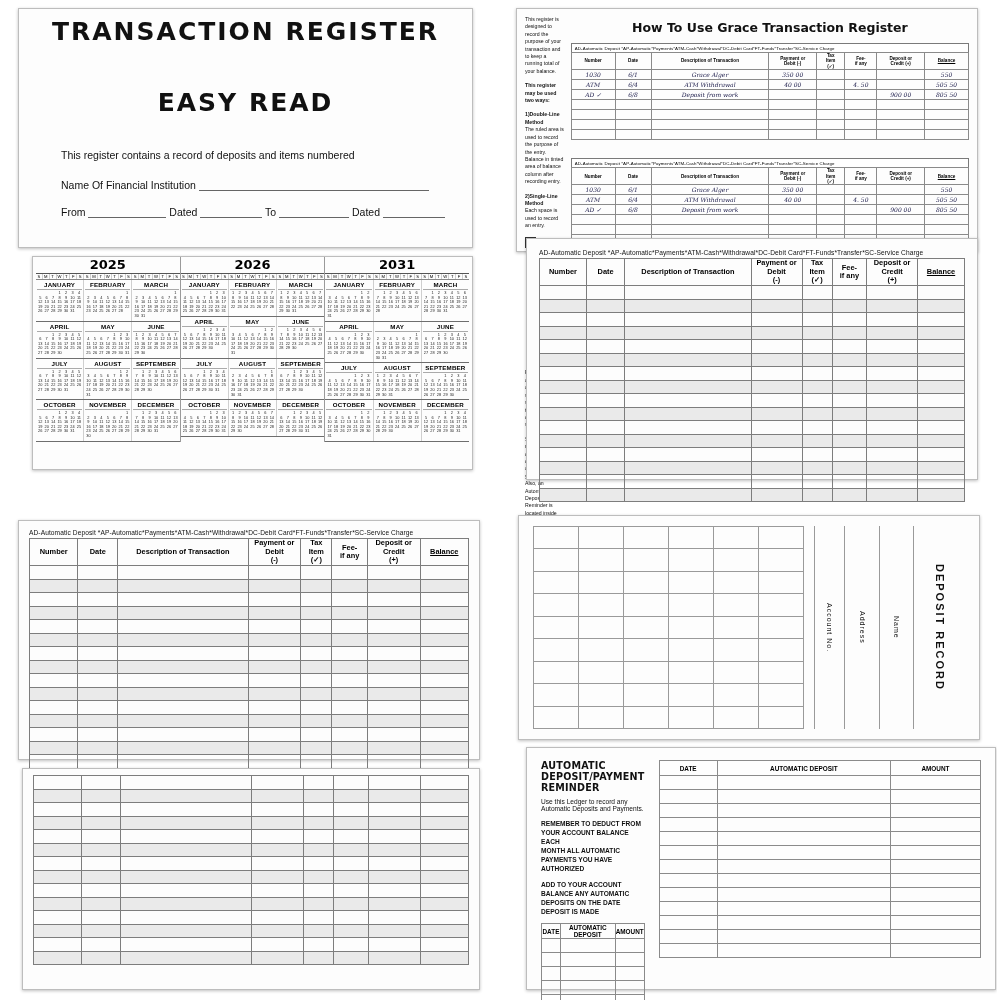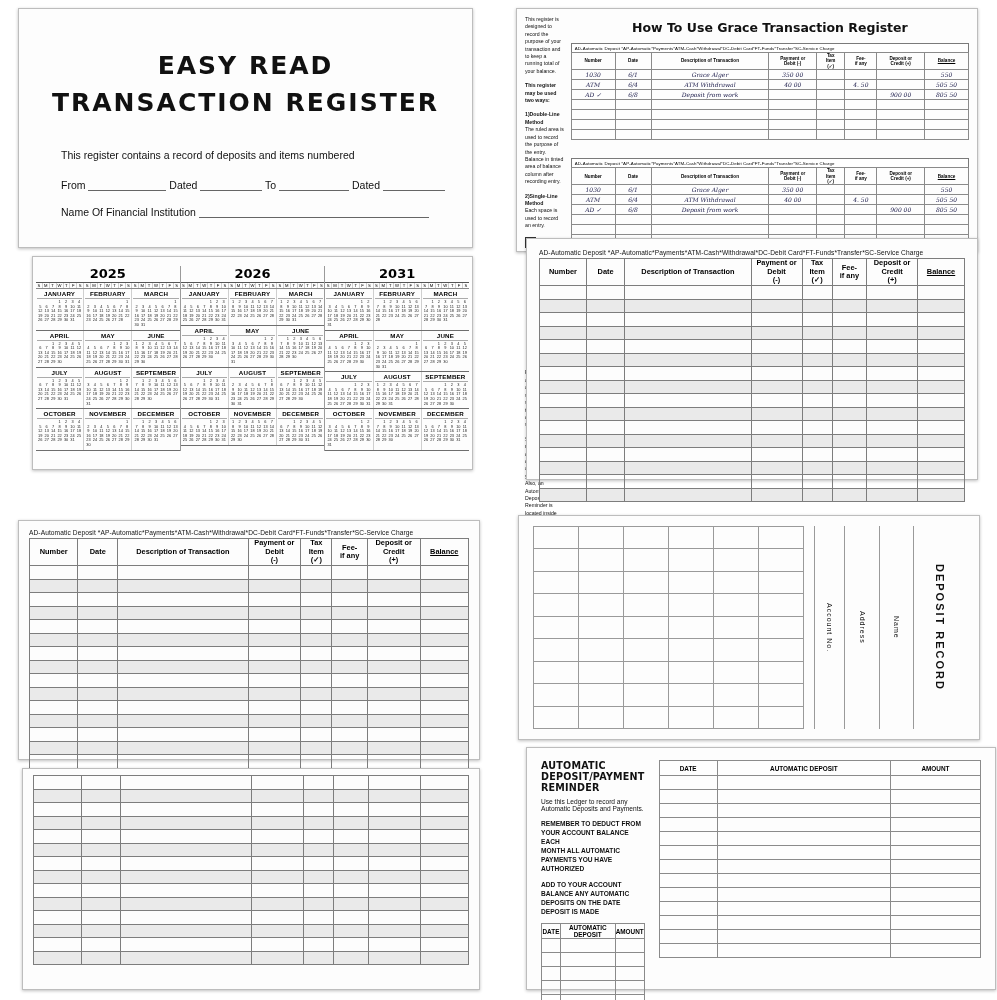--- a/index.html
+++ b/index.html
@@ -42,21 +42,21 @@
   }
   #cover-line1 { font-size: 25px; margin-top: 42px; }
   #cover-line2 { font-size: 25px; margin-top: 8px; }
   .cover-body { padding: 0 42px; margin-top: 32px; font-size: 10.5px; color: #111; }
   .cover-row { margin-bottom: 15px; white-space: nowrap; }
   .rule { display: inline-block; border-bottom: 1px solid #666; height: 10px; vertical-align: bottom; }
   
   #q1-bot {
     left: 14px; top: 248px; width: 441px; height: 214px;
     border: 1px solid #bdbdbd;
-    padding: 9px 3px 3px 3px;
+    padding: 0 3px 3px 3px;
   }
   .cal-years { display: flex; width: 100%; }
   .cal-year-col { flex: 1 1 0; border-right: 1px solid #9a9a9a; }
   .cal-year-col:last-child { border-right: none; }
   .cal-year-head {
     text-align: center;
     font-weight: bold;
     font-size: 13px;
     font-family: "DejaVu Sans", sans-serif;
     border-bottom: 1px solid #555;
@@ -259,37 +259,37 @@
   .col-bal  { width: 11%; text-decoration: underline; }
 </style>
 </head>
 <body>
 
 <div id="page">
 
   <div class="quad" id="q1">
 
     <div class="sheet" id="q1-top">
+      <div class="cover-title" id="cover-line2">TRANSACTION REGISTER</div>
       <div class="cover-title" id="cover-line1">EASY READ</div>
-      <div class="cover-title" id="cover-line2">TRANSACTION REGISTER</div>
       <div class="cover-body">
         <div class="cover-row" style="margin-bottom:18px">This register contains a record of deposits and items numbered</div>
+        <div class="cover-row">
+          <span>Name Of Financial Institution</span>
+          <span class="rule" style="width:230px"></span>
+        </div>
         <div class="cover-row">
           <span>From</span>
           <span class="rule" style="width:78px"></span>
           <span>Dated</span>
           <span class="rule" style="width:62px"></span>
           <span>To</span>
           <span class="rule" style="width:70px"></span>
           <span>Dated</span>
           <span class="rule" style="width:62px"></span>
-        </div>
-        <div class="cover-row">
-          <span>Name Of Financial Institution</span>
-          <span class="rule" style="width:230px"></span>
         </div>
       </div>
     </div>
 
     <div class="sheet" id="q1-bot">
       <div class="cal-years" id="cal-years-container">
           <div class="cal-year-col">
             <div class="cal-year-head">2025</div>
             <div class="cal-dow">
               <div>S</div>

